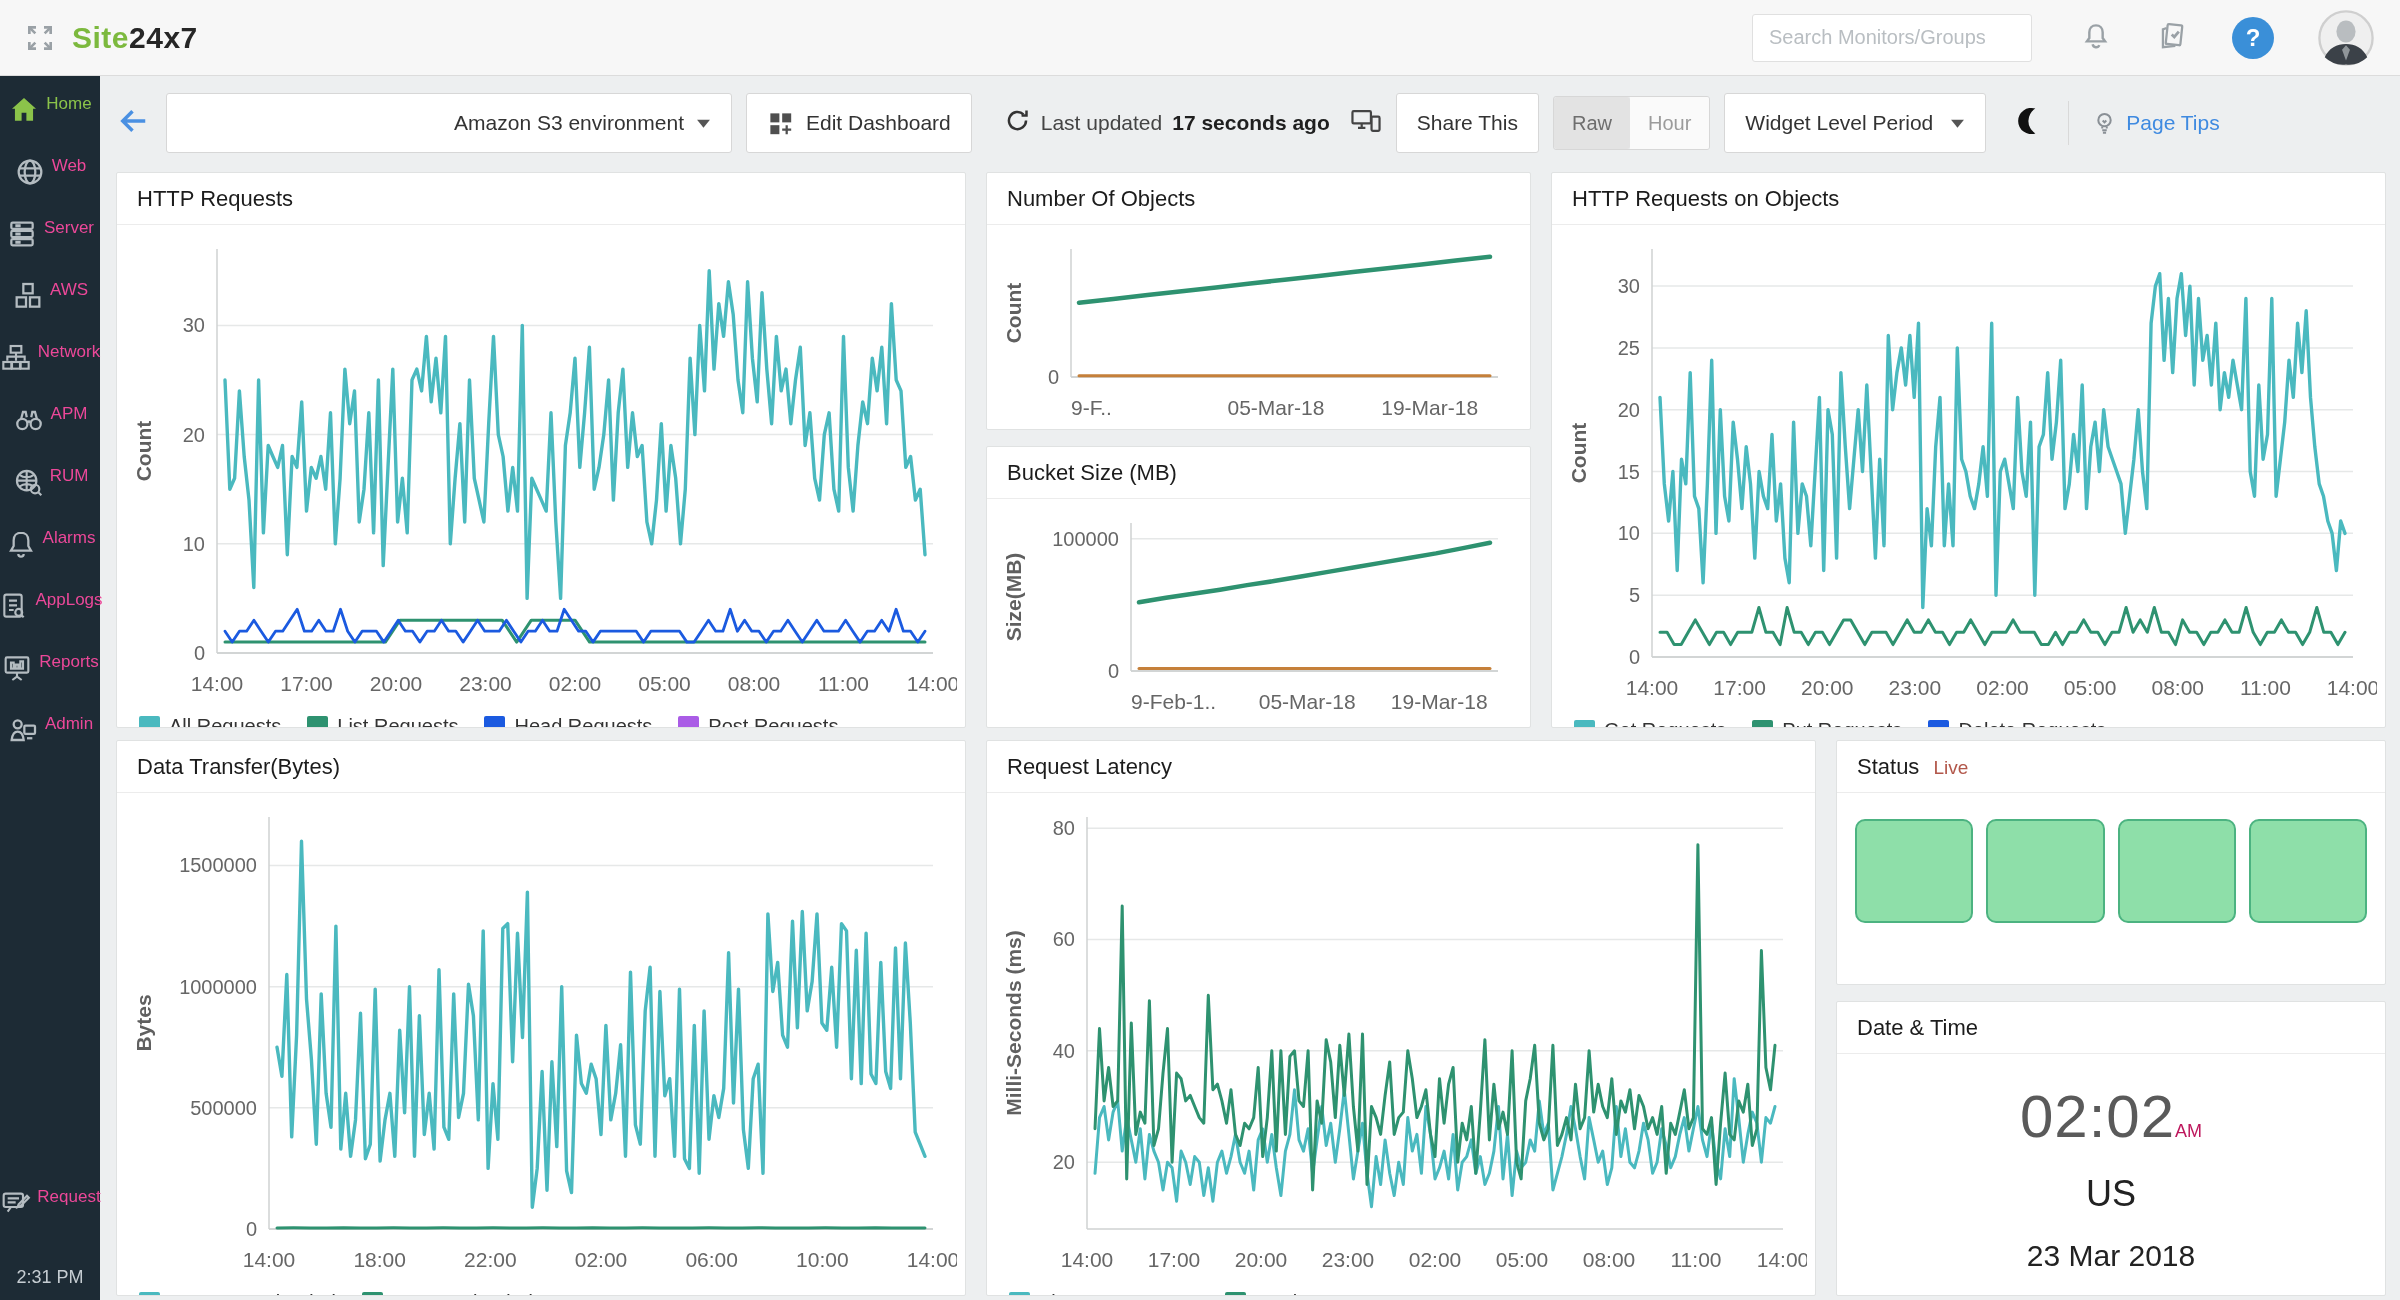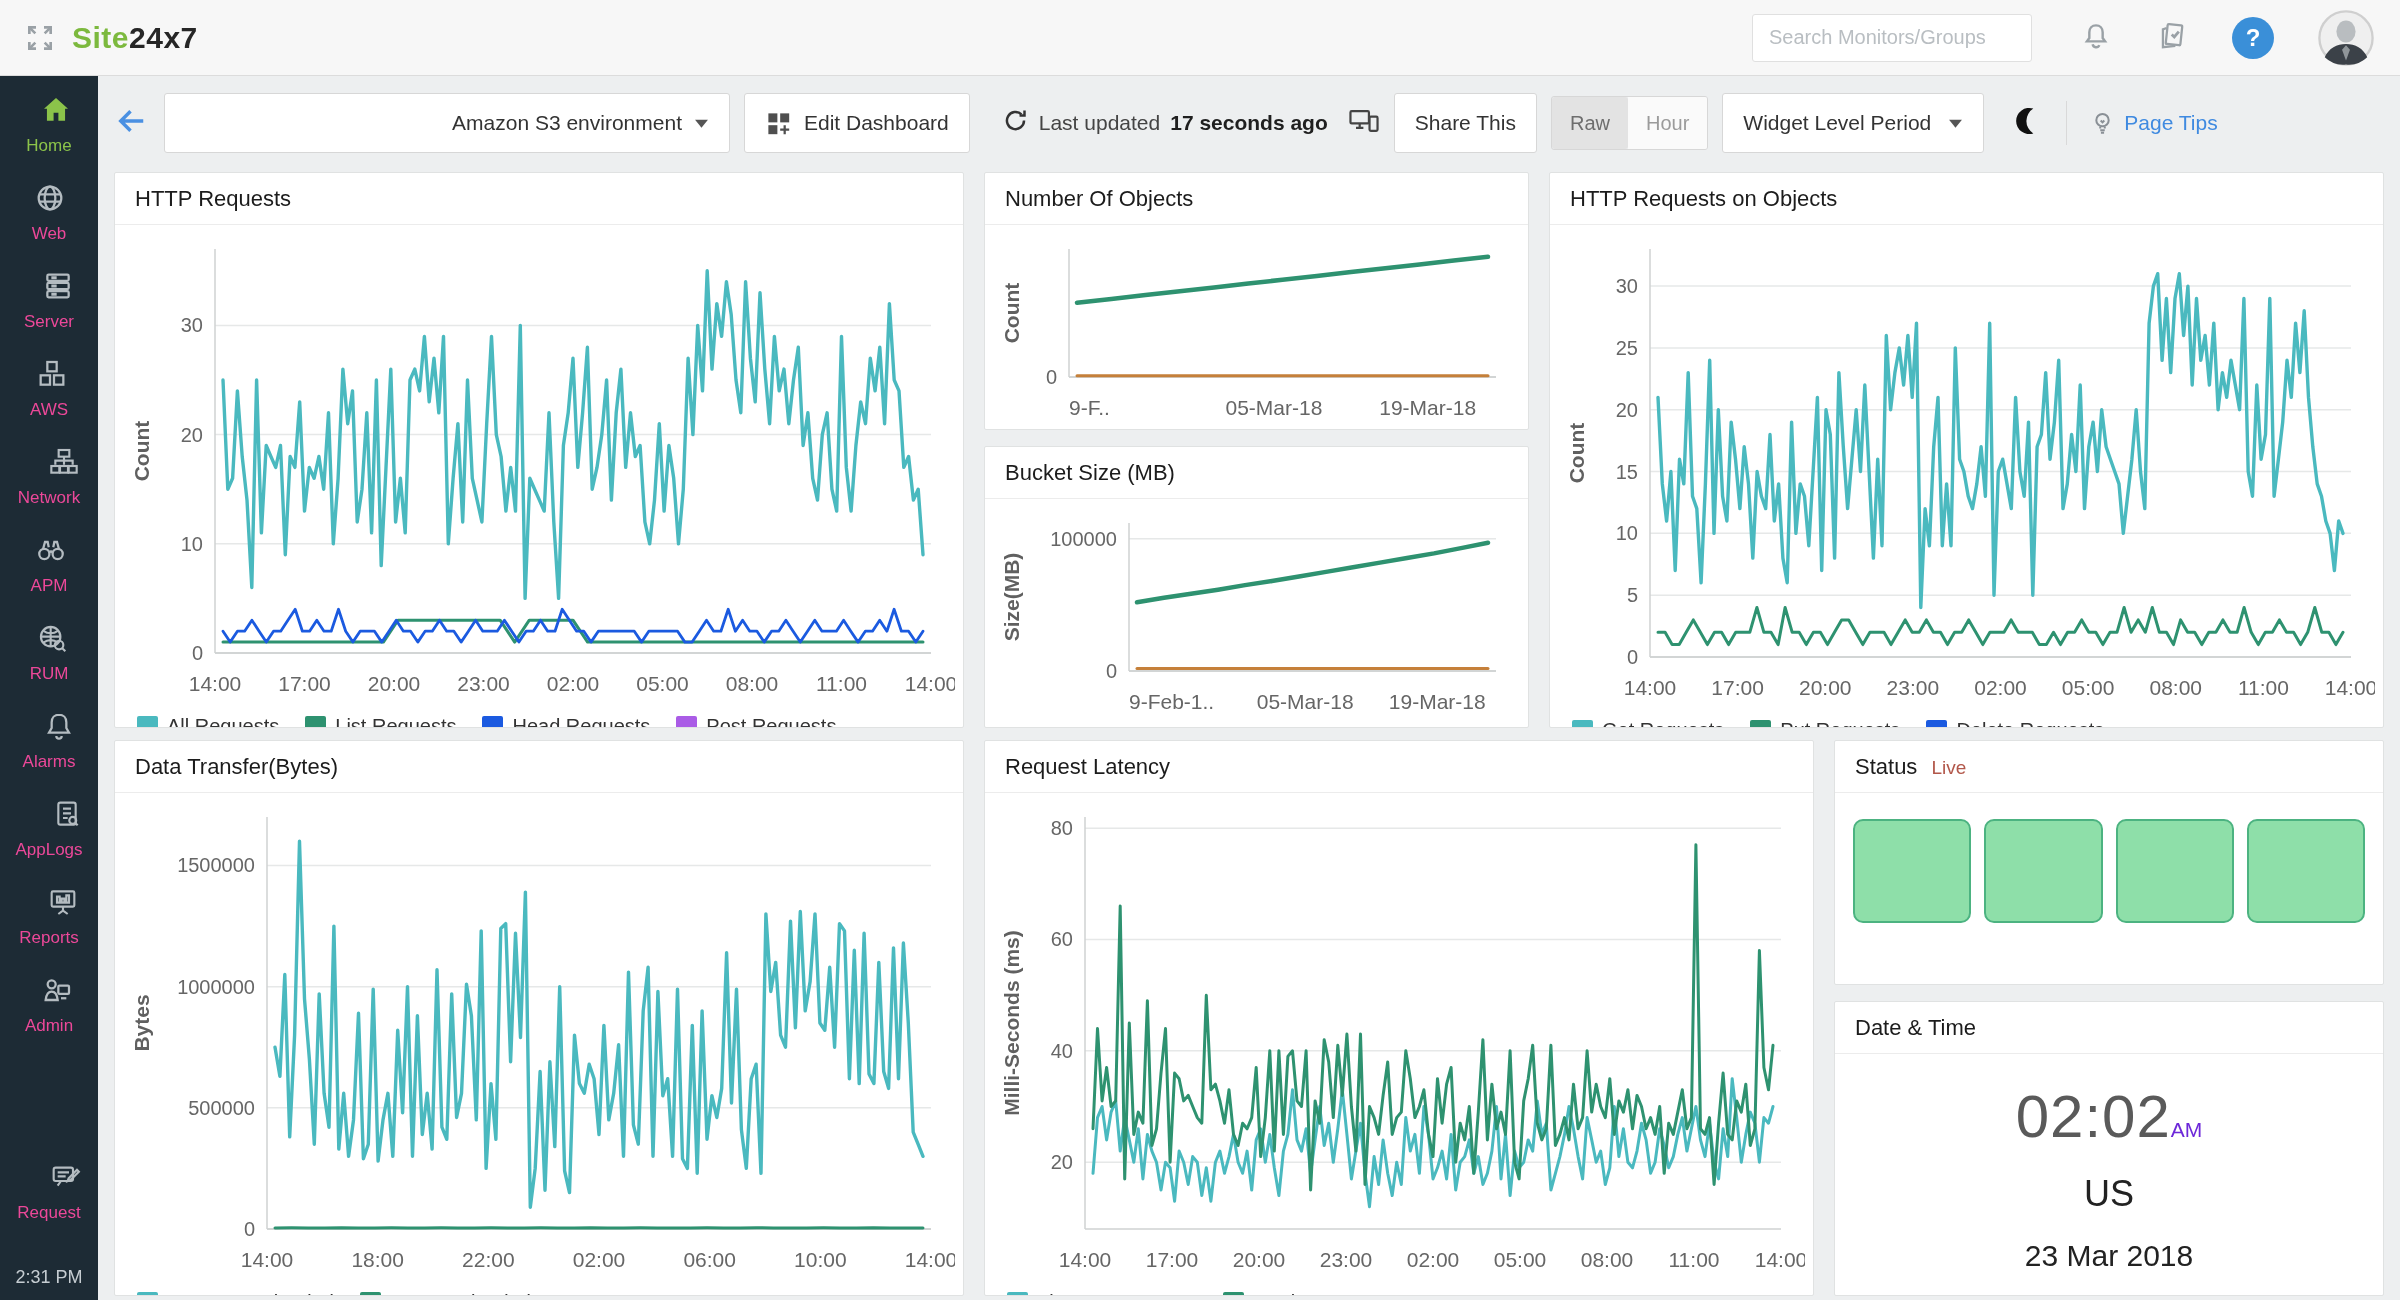--- a/index.html
+++ b/index.html
@@ -12,21 +12,21 @@
   .logo .g { color:#7cb93e; } .logo .d { color:#262626; }
   .search-box { margin-left:auto; width:280px; height:48px; background:#fff; border:1px solid #e0e0e0; border-radius:3px; padding:0 16px; font-size:20px; color:#333; }
   .search-box::placeholder { color:#b9bec2; }
   .top-ics { display:flex; align-items:center; gap:44px; margin-left:48px; }
   .help-circle { width:42px; height:42px; border-radius:50%; background:#3a8fd8; color:#fff; font-size:24px; font-weight:bold; display:flex; align-items:center; justify-content:center; }
   .avatar { width:56px; height:56px; }
 
   
   .shell { display:flex; height:1224px; }
   .sidebar { width:100px; background:#1d2b35; display:flex; flex-direction:column; align-items:center; padding:18px 0 12px; }
-  .side-item { display:flex; flex-direction:column; align-items:flex-end; gap:6px; margin-bottom:26px; cursor:pointer; }
+  .side-item { display:flex; align-items:flex-start; gap:6px; margin-bottom:26px; cursor:pointer; }
   .side-item .lbl { font-size:17px; color:#ec4899; }
   .side-item.active .lbl { color:#8bc34a; }
   .side-spacer { flex:1; }
   .side-time { color:#c6cdd2; font-size:18px; margin-top:18px; }
 
   .content { flex:1; padding:16px 16px 0 16px; }
 
   
   .toolbar { display:flex; align-items:center; height:62px; margin-bottom:18px; gap:14px; }
   .tb-btn, .tb-select { background:#fff; border:1px solid #d7d7d7; border-radius:3px; height:60px; display:flex; align-items:center; gap:12px; padding:0 20px; font-size:21px; color:#333; cursor:pointer; }
@@ -50,21 +50,21 @@
   .legend { display:flex; align-items:center; gap:26px; padding:6px 0 12px 18px; flex:0 0 auto; }
   .legend .entry { display:flex; align-items:center; gap:9px; font-size:20px; color:#333; }
   .legend .sw { width:21px; height:21px; border-radius:2px; display:inline-block; }
 
   
   .live { font-size:19px; color:#b2574a; }
   .status-body { display:flex; gap:13px; padding:26px 18px; }
   .status-sq { width:119px; height:104px; border-radius:10px; }
   .dt-body { text-align:center; padding-top:28px; color:#222; }
   .dt-time { font-size:60px; color:#5a5a5a; letter-spacing:1px; }
-  .dt-mer { font-size:21px; color:#6d28d9; }
+  .dt-mer { font-size:18px; color:#be185d; }
   .dt-tz { font-size:21px; color:#8a8a8a; margin-top:2px; }
   .dt-region { font-size:36px; margin-top:22px; }
   .dt-date { font-size:30px; margin-top:24px; }
 </style>
 </head>
 <body>
 
 <header class="topbar">
   <span class="expand-ic">
     <svg viewBox="0 0 24 24" width="32" height="32" fill="none" stroke="#9aa1a6" stroke-width="2">

